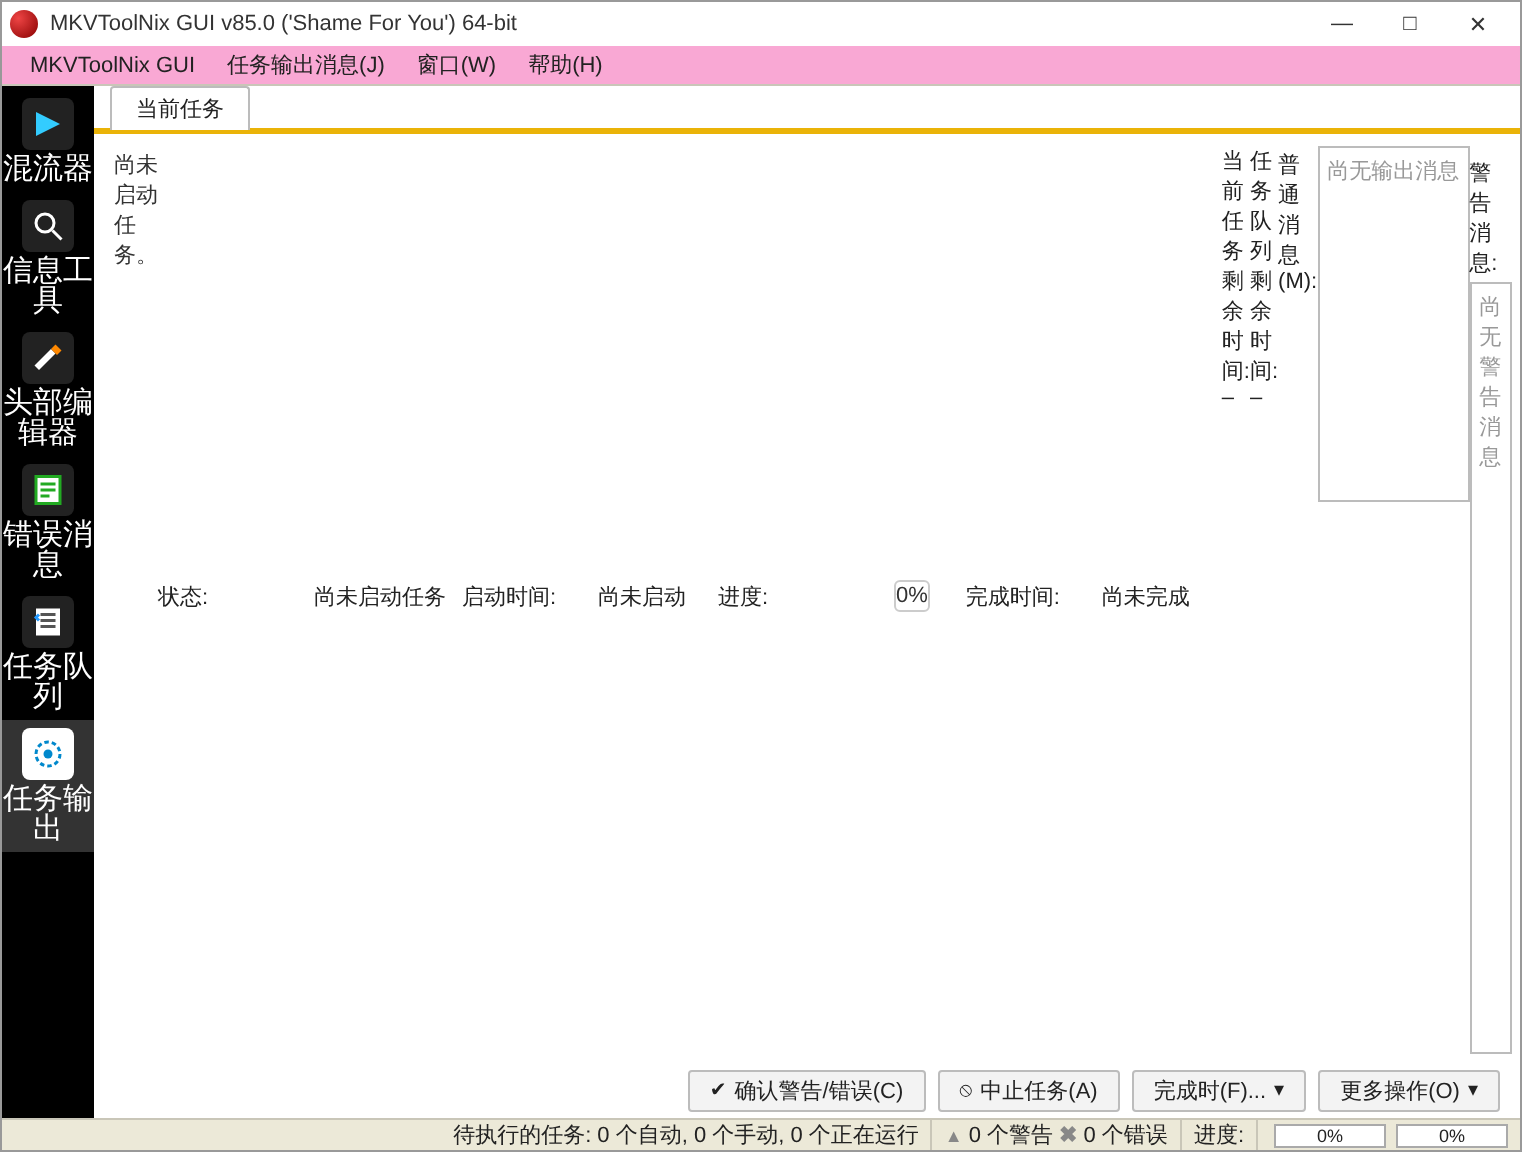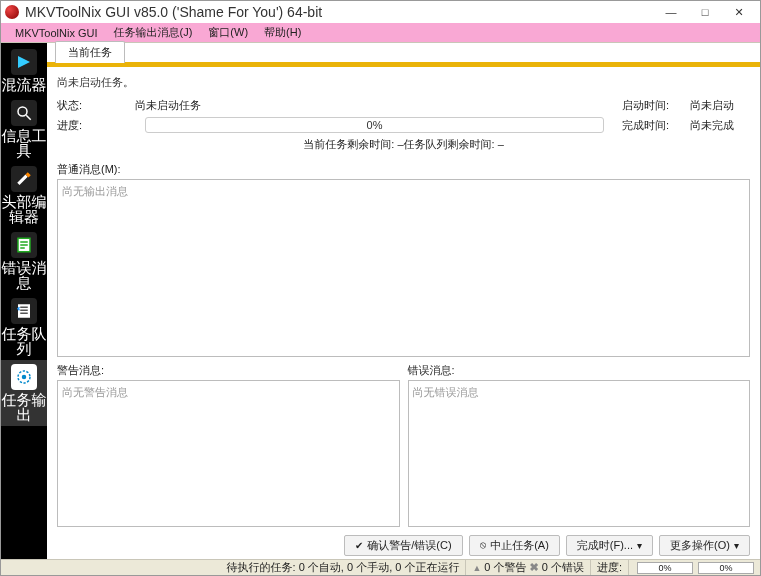--- a/index.html
+++ b/index.html
@@ -1,40 +1,40 @@
 <!DOCTYPE html>
 <html><head>
 <meta charset="utf-8">
 <style>
 *{box-sizing:border-box;margin:0;padding:0;font-family:"Microsoft YaHei","Segoe UI",sans-serif;font-size:11px;color:#222}
 body{background:#fff;width:761px;height:576px;overflow:hidden;display:flex;flex-direction:column;border:1px solid #999}
 
 .titlebar{height:22px;background:#fff;display:flex;align-items:center;padding:0 4px}
 .titlebar .logo{width:14px;height:14px;border-radius:50%;background:radial-gradient(circle at 30% 30%,#e44,#800);margin-right:6px}
-.titlebar .title{flex:1;color:#333;font-size:14px}
+.titlebar .title{flex:1;color:#333;font-size:11px}
 .titlebar .winbtn{width:34px;height:22px;display:flex;align-items:center;justify-content:center;color:#333}
 
 .menubar{height:20px;background:#f9a8d4;display:flex;align-items:center;padding:0 6px;border-bottom:1px solid #c9c6b8}
 .menubar .mitem{padding:2px 8px;cursor:default}
 
 .main{flex:1;display:flex;min-height:0}
 
 .sidebar{width:46px;background:#000;display:flex;flex-direction:column;align-items:center;padding-top:2px}
 .sb-item{width:46px;display:flex;flex-direction:column;align-items:center;padding:4px 0;cursor:pointer}
 .sb-item .sic{width:26px;height:26px;border-radius:4px;background:#222;display:flex;align-items:center;justify-content:center;color:#fff;font-size:16px}
 .sb-item .slabel{color:#fff;font-size:15px;margin-top:2px;text-align:center;line-height:1}
 .sb-item.active{background:#333}
 .sb-item.active .sic{background:#fff;color:#333}
 
 .content{flex:1;display:flex;flex-direction:column;min-width:0;background:#fff}
 
-.tabs{height:24px;display:flex;align-items:flex-end;padding:4px 8px 0 8px;border-bottom:5px solid #eab308}
+.tabs{height:24px;display:flex;align-items:flex-end;padding:4px 8px 0 8px;border-bottom:3px solid #eab308}
 .tab{padding:3px 12px;border:1px solid #bcbcbc;border-bottom:none;background:#fff;border-radius:2px 2px 0 0;position:relative;top:1px}
 
-.body{flex:1;display:flex;flex-direction:column;padding:6px 10px 4px 10px;min-height:0}
+.body{flex:1;display:flex;flex-direction:row;padding:6px 10px 4px 10px;min-height:0}
 .no-start{padding:2px 0 8px 0;color:#333}
 .row{display:flex;align-items:center;margin-bottom:4px;gap:8px}
 .lab{width:70px;white-space:nowrap}
 .val{white-space:nowrap}
 .progressbar{flex:1;height:16px;border:1px solid #ccc;border-radius:3px;display:flex;align-items:center;justify-content:center;background:#fff;font-size:11px;color:#333;margin:0 10px}
 .right-lab{width:60px;text-align:left}
 .right-val{width:60px}
 .timerow{display:flex;justify-content:center;margin-bottom:8px}
 .msg-label{margin:2px 0}
 .textbox{flex:1;border:1px solid #bcbcbc;background:#fff;padding:4px;color:#999;overflow:auto;min-height:0}

